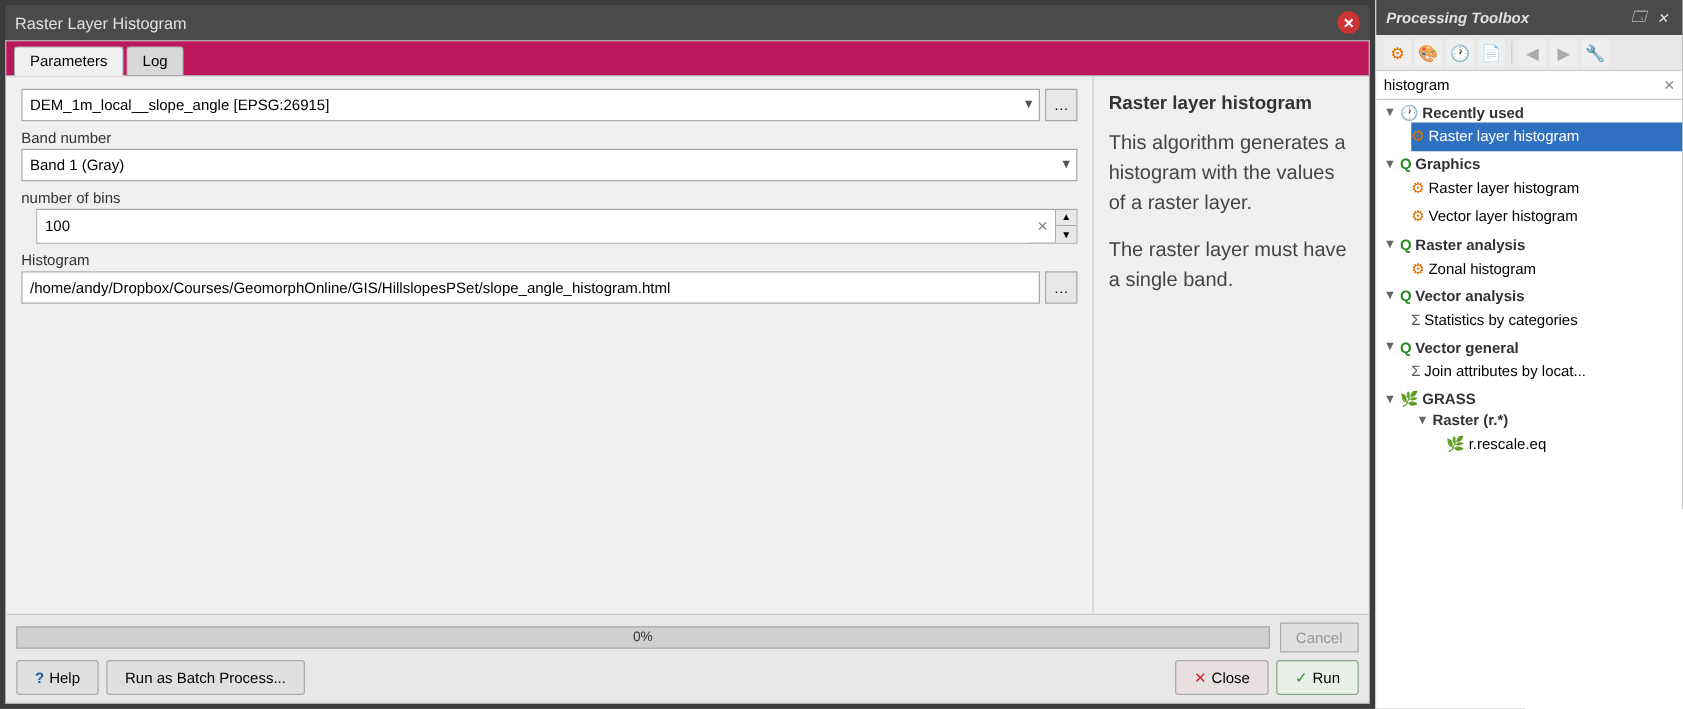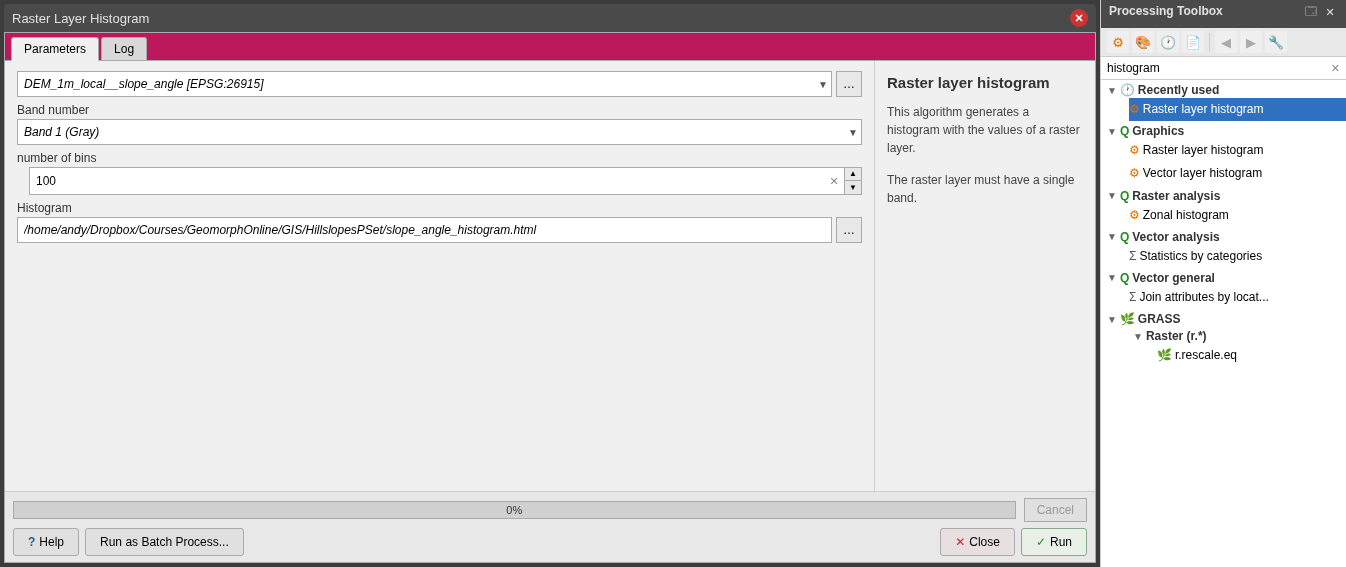--- a/index.html
+++ b/index.html
@@ -117,21 +117,20 @@
       gap: 4px;
     }
 
     .input-row select, .input-row input {
       flex: 1;
       height: 26px;
       border: 1px solid #aaa;
       background: white;
       padding: 0 6px;
       font-size: 12px;
-      font-style: italic;
     }
 
     .btn-dots {
       height: 26px;
       width: 26px;
       border: 1px solid #aaa;
       background: #e8e8e8;
       cursor: pointer;
       display: flex;
       align-items: center;
@@ -234,21 +233,21 @@
 
     .desc-title {
       font-size: 15px;
       font-weight: bold;
       color: #333;
       margin-bottom: 10px;
       line-height: 1.3;
     }
 
     .desc-text {
-      font-size: 12px;
+      font-size: 16px;
       color: #444;
       line-height: 1.5;
     }
 
     
     .bottom-bar {
       background: #e8e8e8;
       border-top: 1px solid #ccc;
       padding: 6px 8px;
       display: flex;
@@ -338,24 +337,25 @@
       background: #f5f5f5;
       border-left: 1px solid #ccc;
       display: flex;
       flex-direction: column;
     }
 
     .toolbox-header {
       background: #4a4a4a;
       color: #e0e0e0;
       display: flex;
-      align-items: flex-start;
+      align-items: center;
       justify-content: space-between;
       padding: 4px 8px;
       height: 28px;
+      font-style: italic;
     }
 
     .toolbox-title {
       font-size: 12px;
       font-weight: bold;
       color: #e0e0e0;
     }
 
     .toolbox-header-icons {
       display: flex;

